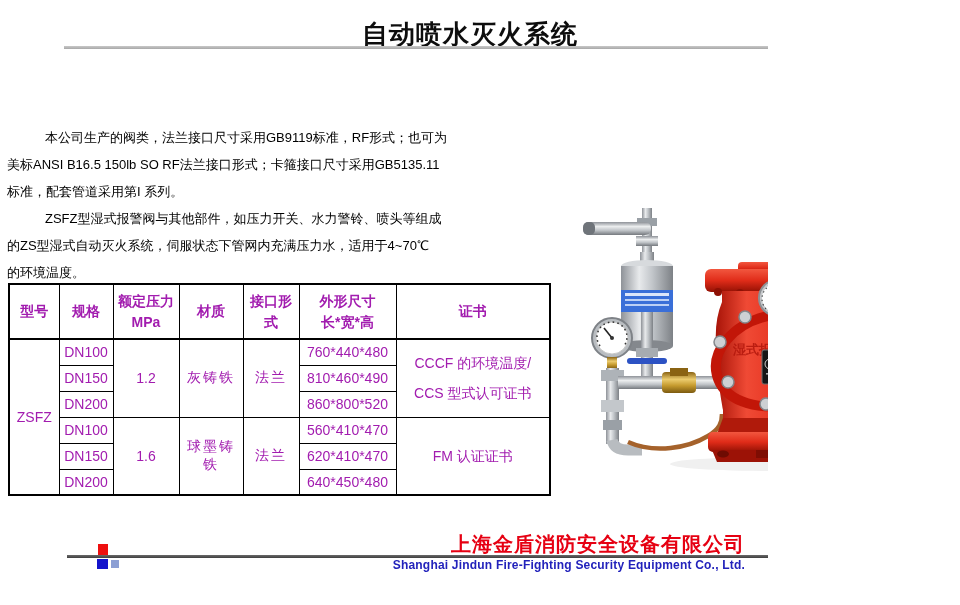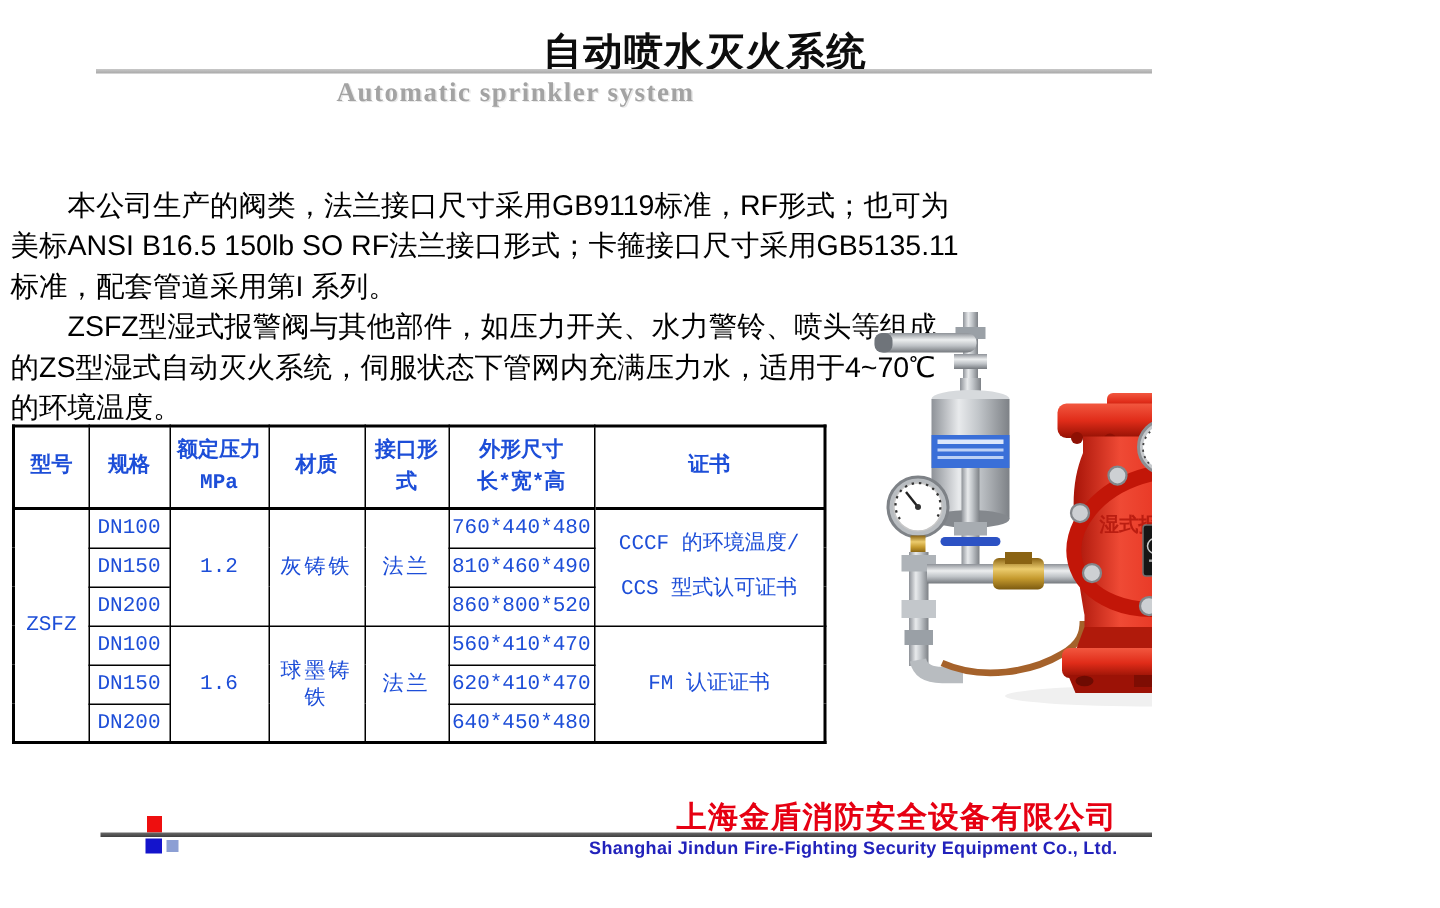--- a/index.html
+++ b/index.html
@@ -19,27 +19,27 @@
   }
   .hdr-sub {
     position:absolute; top:51px; right:305px;
     font-family:"Liberation Serif", serif; font-weight:bold;
     font-size:18px; color:#a3a3a3; letter-spacing:1px;
     text-shadow:1px 1px 0 #e8e8e8;
   }
   .logo { position:absolute; top:7px; left:828px; width:74px; height:88px; z-index:2; }
   
   .intro { position:absolute; top:124px; left:7px; width:549px; }
-  .intro .ln { font-size:19px; line-height:27px; height:27px; white-space:nowrap; color:#000; }
+  .intro .ln { font-size:13px; line-height:27px; height:27px; white-space:nowrap; color:#000; }
   .intro .ind { text-indent:38px; }
   
   .spec-table-wrap { position:absolute; top:283px; left:8px; }
   table.spec {
     border-collapse:collapse; table-layout:fixed; width:541px;
-    font-family:Liberation Mono, monospace; font-size:14px; color:#1d4ed8;
+    font-family:Liberation Sans, sans-serif; font-size:14px; color:#a21caf;
     border:2px solid #000;
     padding-left:10px;
   }
   table.spec th, table.spec td {
     border:1.5px solid #000; text-align:center; vertical-align:middle;
     padding:0; overflow:hidden;
   }
   table.spec thead tr { height:55px; }
   table.spec thead th { font-weight:bold; font-size:14px; line-height:21px; border-bottom:2px solid #000; }
   table.spec tbody tr { height:26px; }
@@ -62,21 +62,20 @@
     font-size:12px; font-weight:bold; color:#2222bb; letter-spacing:0.2px;
   }
 </style>
 </head>
 <body>
 
 <div class="page">
 
   <div class="hdr-title">自动喷水灭火系统</div>
   <div class="hdr-line"></div>
-  <div class="hdr-sub">Automatic sprinkler system</div>
 
   <svg class="logo" viewBox="0 0 74 88">
 
     <path d="M39,5 C41,10 44,13 49,12 L53,9 C53,14 56,18 61,18 L66,17
              C68,33 67,48 61,60 C54,73 45,79 38,84 C31,79 22,73 15,60
              C9,48 8,33 10,17 L15,18 C20,18 23,14 23,9 L27,12 C32,13 35,10 37,5 Z" fill="#c2c2c2" transform="translate(2.5,3)"></path>
 
     <path d="M37,2 C39,7 42,10 47,9 L51,6 C51,11 54,15 59,15 L64,14
              C66,30 65,45 59,57 C52,70 43,76 36,81 C29,76 20,70 13,57
              C7,45 6,30 8,14 L13,15 C18,15 21,11 21,6 L25,9 C30,10 33,7 35,2 Z" fill="#ffffff" stroke="#e60000" stroke-width="2.2" stroke-linejoin="round"></path>

